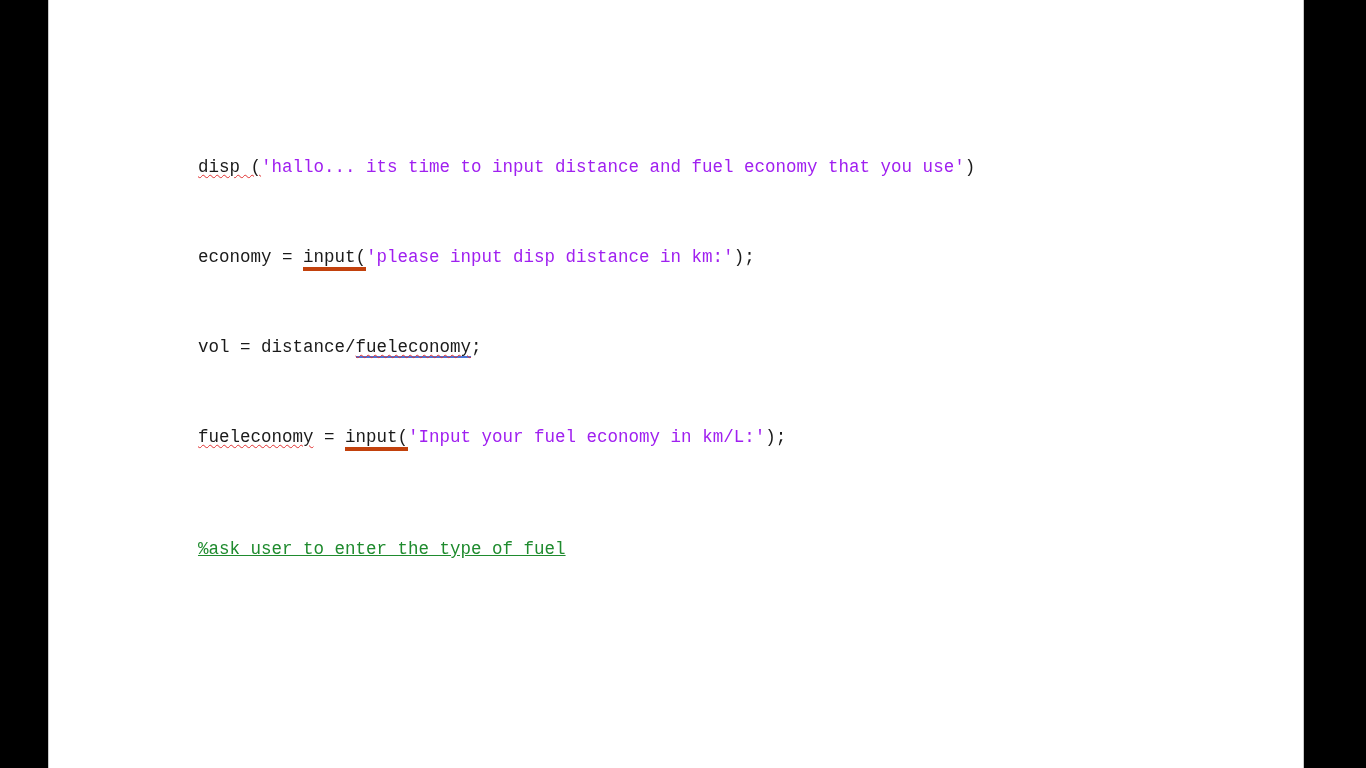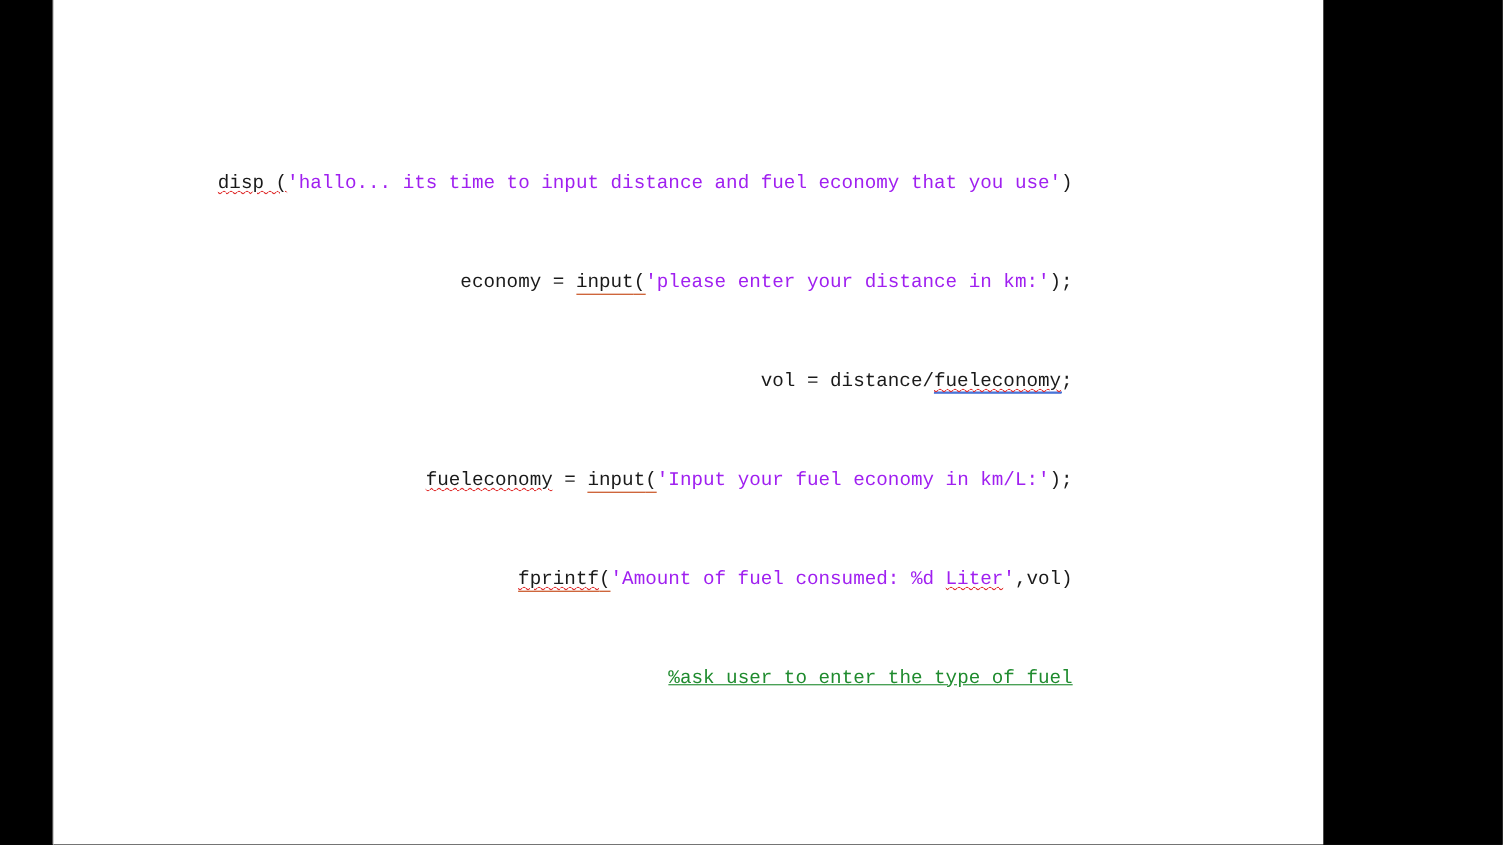--- a/index.html
+++ b/index.html
@@ -3,25 +3,24 @@
 <meta charset="utf-8">
 <title>MATLAB Code Snippet</title>
 <style>
   html, body {
     margin: 0;
     padding: 0;
     background: #000000;
   }
   #screen {
     position: relative;
-    width: 1203px;
+    width: 1366px;
     height: 768px;
     background: #000000;
     overflow: hidden;
-    text-align: right;
   }
   
   #page {
     position: absolute;
     left: 48px;
     top: 0;
     width: 1256px;
     height: 768px;
     background: #ffffff;
     border-left: 1px solid #c9c9c9;
@@ -53,39 +52,38 @@
     text-underline-offset: 2px;
   }
   
   .gr {
     border-bottom: 1px solid #4a74d8;
     box-shadow: inset 0 -3px 0 -2px #4a74d8;
     padding-bottom: 0px;
   }
   
   .fn {
-    border-bottom: 1px solid #c2410c;
+    border-bottom: 4px solid #c2410c;
   }
 </style>
 </head>
 <body>
 
 <div id="screen">
   <div id="page">
     <div id="code">
 
       <span class="line"><span class="plain sp">disp (</span><span class="str">'hallo... its time to input distance and fuel economy that you use'</span><span class="plain">)</span></span>
 
-      <span class="line"><span class="plain">economy = </span><span class="plain fn">input</span><span class="plain fn">(</span><span class="str">'please enter your distance in km:'</span><span class="plain">);</span></span>
+      <span class="line"><span class="plain">economy = </span><span class="plain fn">input</span><span class="plain fn">(</span><span class="str">'please input disp distance in km:'</span><span class="plain">);</span></span>
 
       <span class="line"><span class="plain">vol = distance/</span><span class="plain sp gr">fueleconomy</span><span class="plain">;</span></span>
 
       <span class="line"><span class="plain sp">fueleconomy</span><span class="plain"> = </span><span class="plain fn">input</span><span class="plain fn">(</span><span class="str">'Input your fuel economy in km/L:'</span><span class="plain">);</span></span>
 
-      <span class="line"><span class="plain sp fn">fprintf</span><span class="plain fn">(</span><span class="str">'Amount of fuel consumed: %d </span><span class="str sp">Liter</span><span class="str">'</span><span class="plain">,vol)</span></span>
 
       <span class="line"><span class="cmt">%ask user to enter the type of fuel</span></span>
 
 
       
 
       
 
       
 

